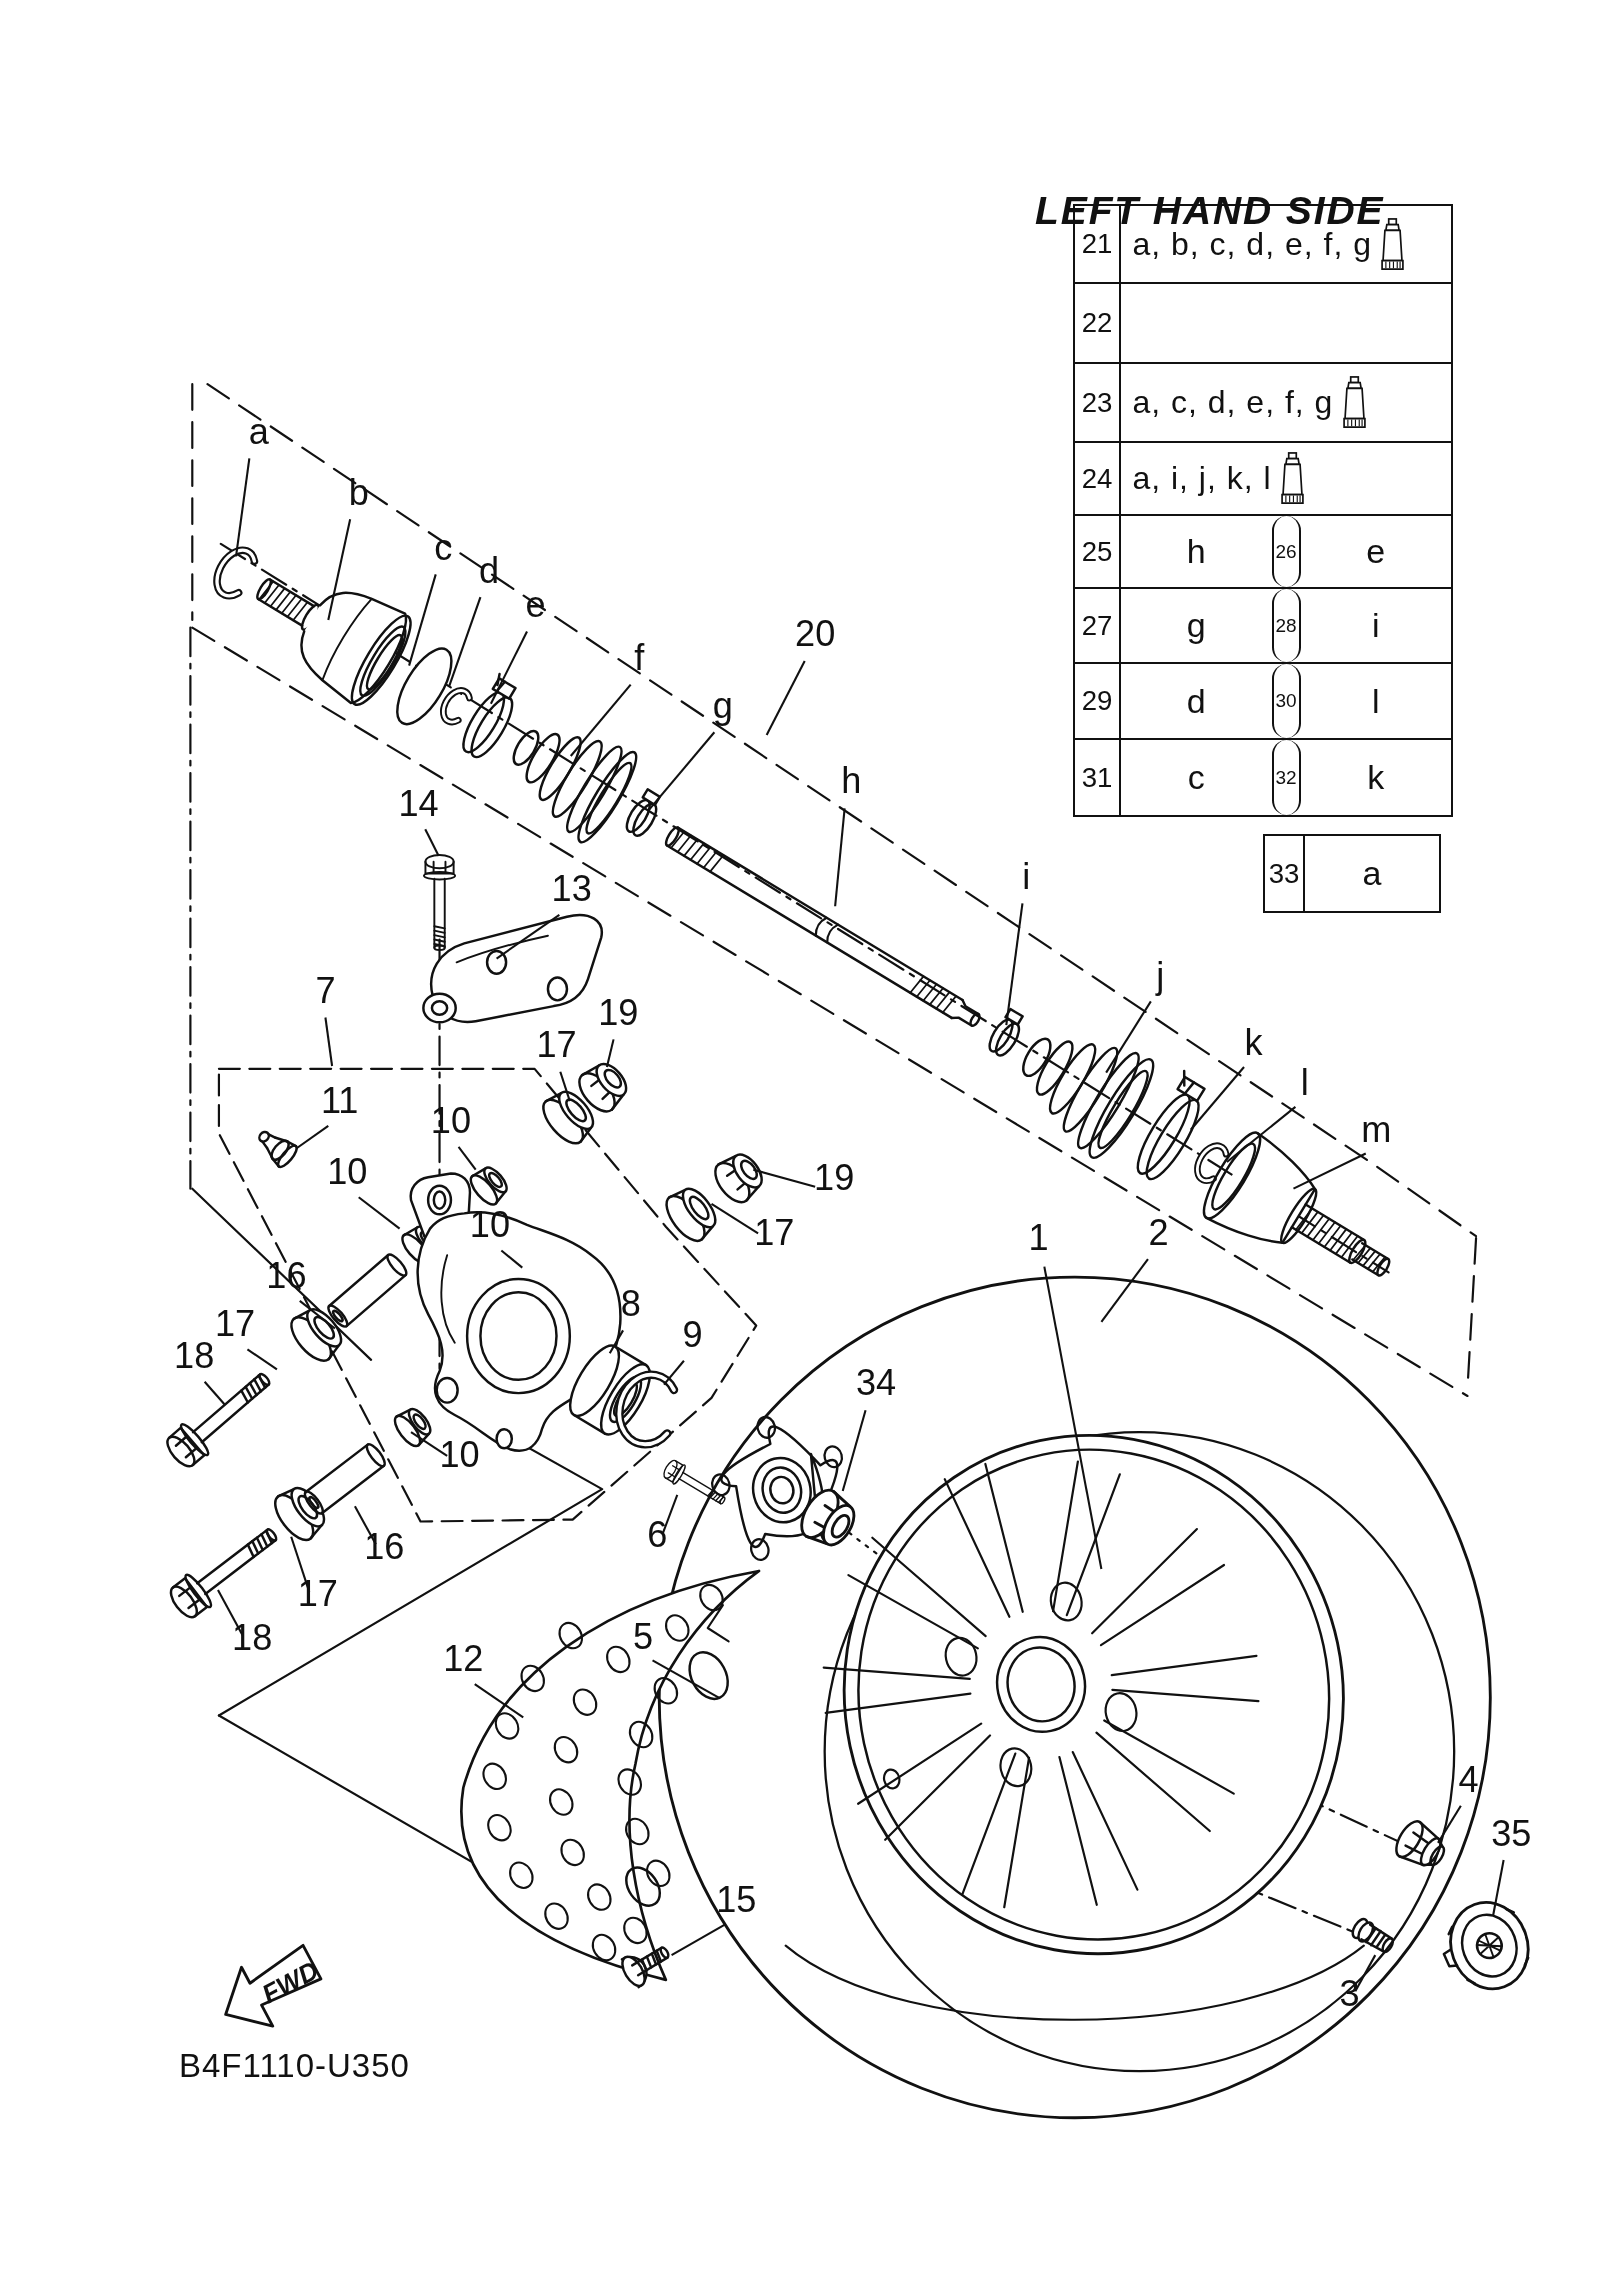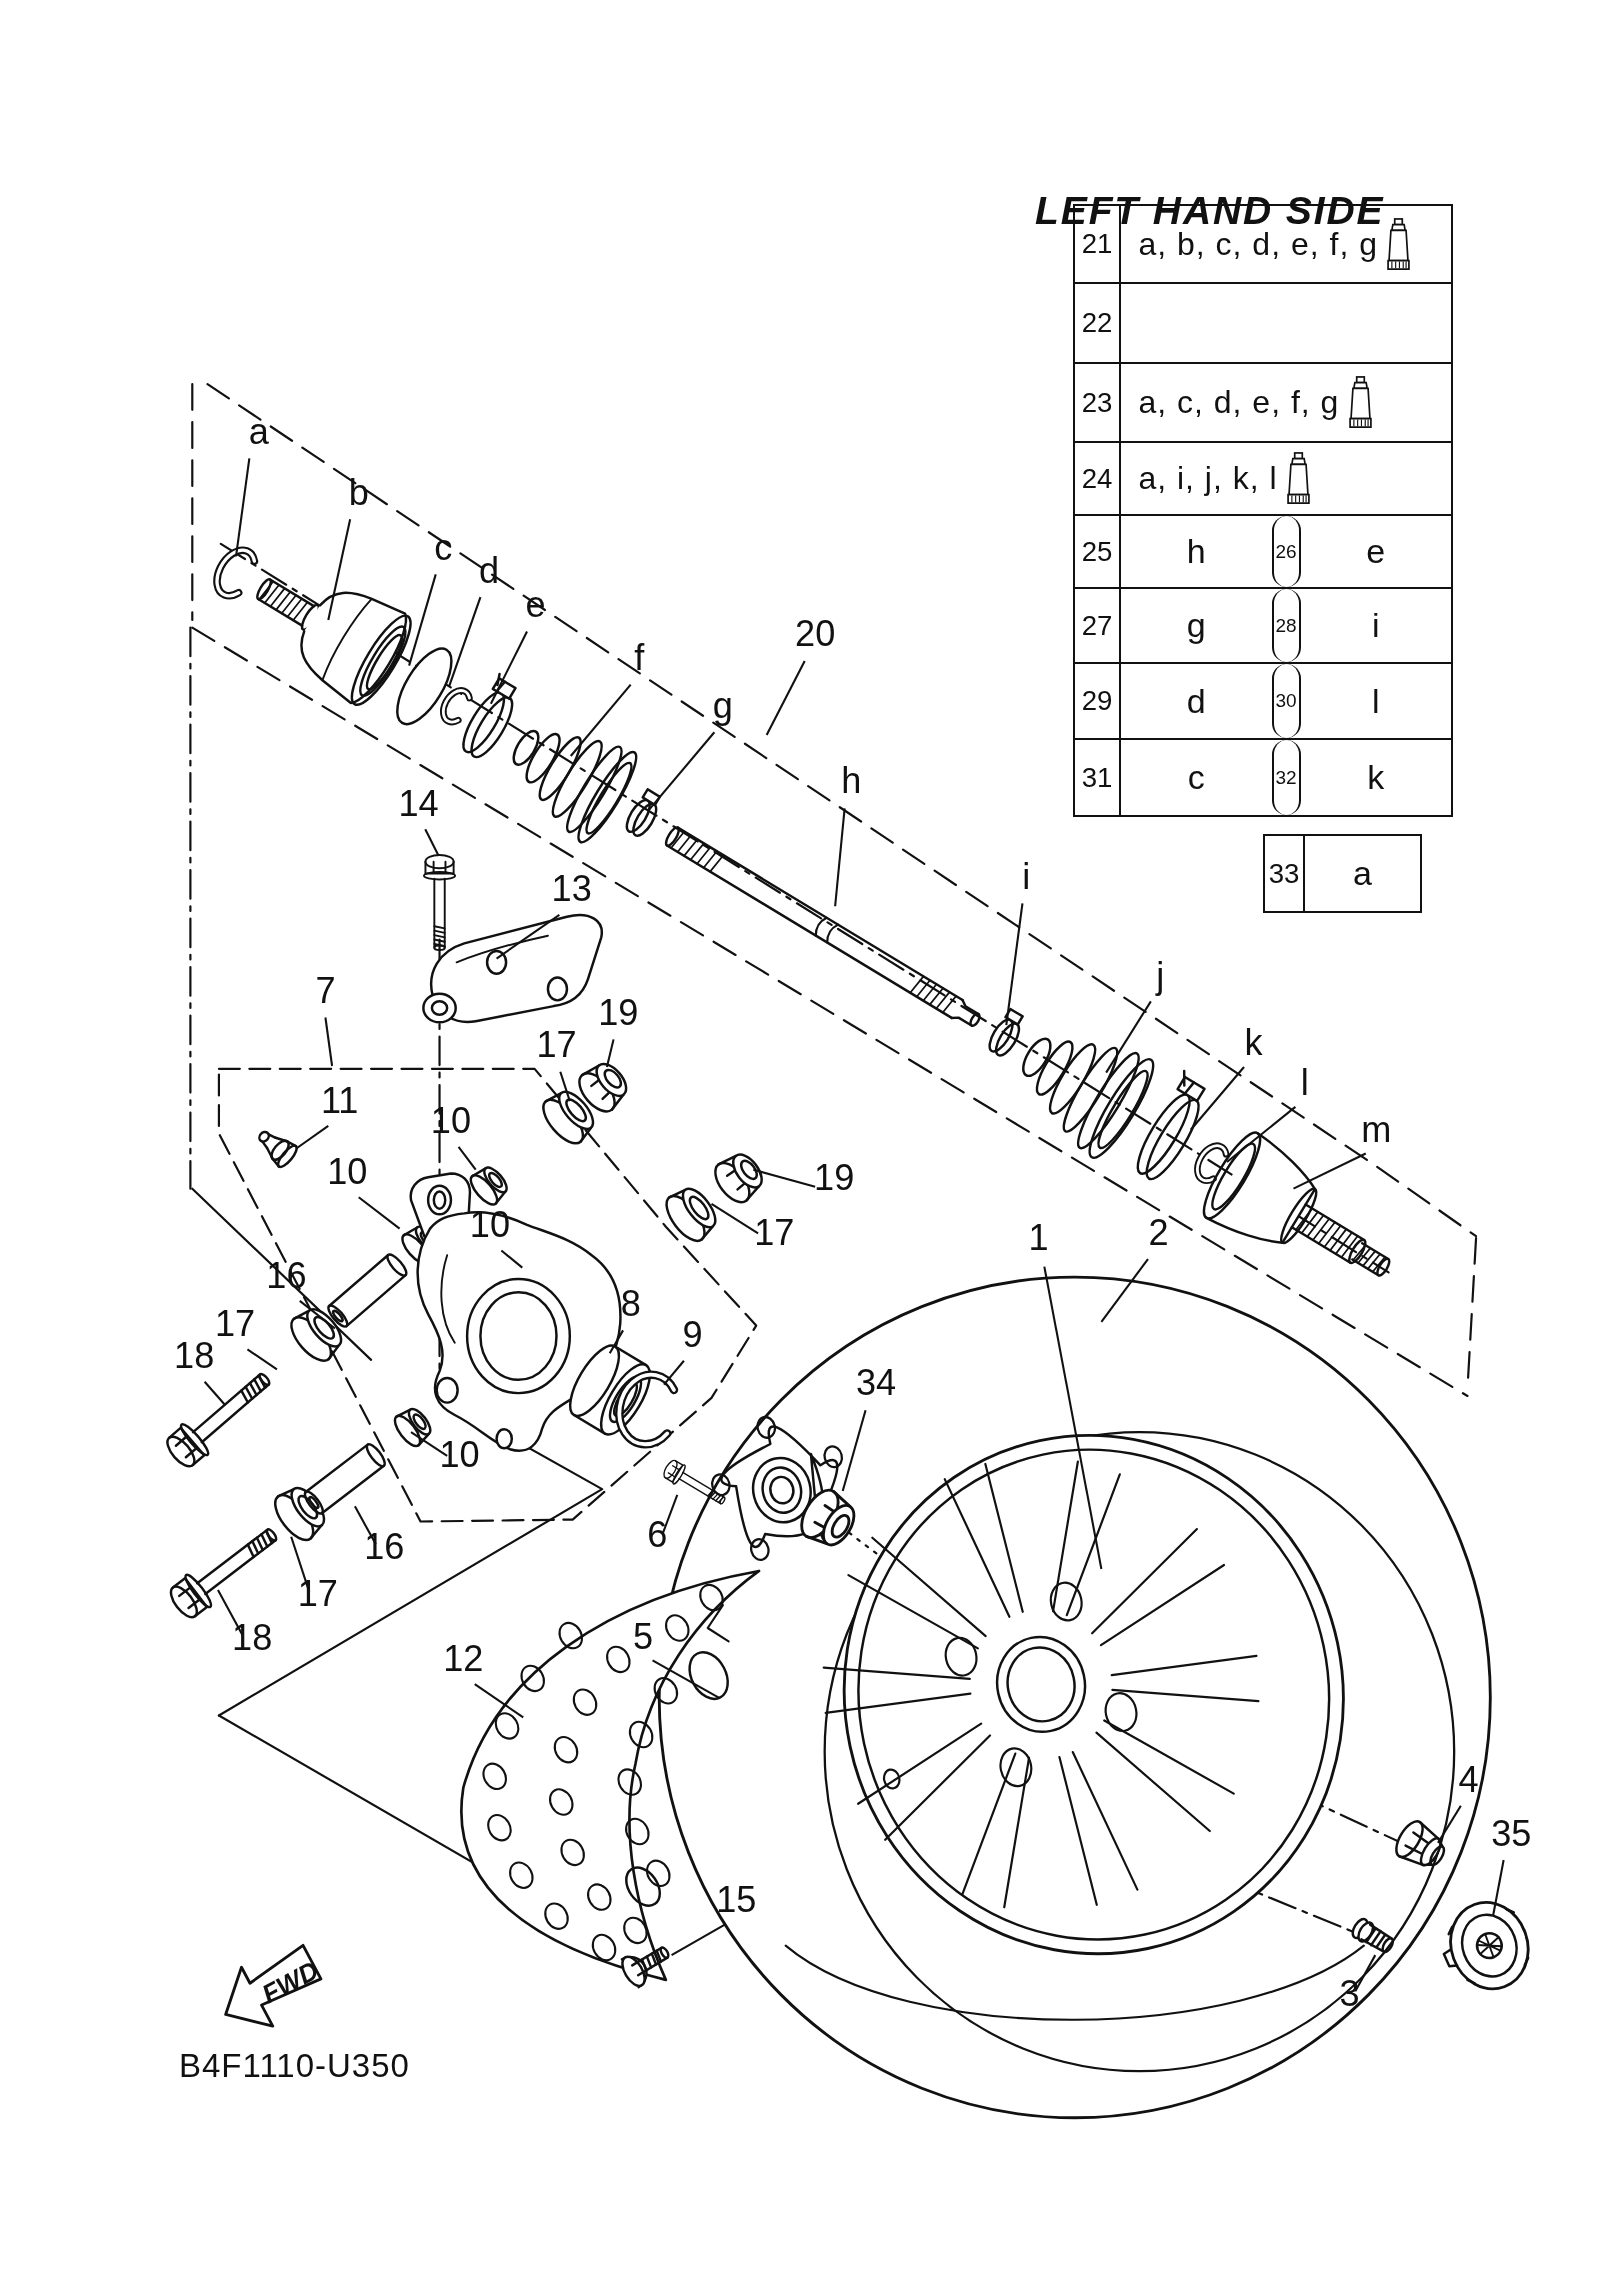--- a/index.html
+++ b/index.html
@@ -8,25 +8,25 @@
   #diagram-svg{position:absolute;left:0;top:0;}
   
   #title{position:absolute;left:1035px;top:142px;width:418px;font-size:39px;font-weight:bold;
          font-style:italic;letter-spacing:1.9px;white-space:nowrap;margin-top:47px;}
   
   #ref-table{position:absolute;left:1073px;top:204px;width:380px;border:2.9px solid #111;box-sizing:border-box;}
   .trow{display:flex;border-bottom:2.4px solid #111;box-sizing:border-box;}
   .trow:last-child{border-bottom:none;}
   .tnum{width:46px;border-right:2.4px solid #111;display:flex;align-items:center;justify-content:center;
         font-size:27.6px;box-sizing:border-box;flex:none;}
-  .tletters{flex:1;display:flex;align-items:center;gap:9.5px;padding-left:11.4px;font-size:32px;letter-spacing:1px;margin-left:6px;}
+  .tletters{flex:1;display:flex;align-items:center;gap:9.5px;padding-left:11.4px;font-size:32px;letter-spacing:1px;}
   .tval{flex:1;display:flex;align-items:center;justify-content:center;font-size:34px;}
   .tnum2{width:29px;border-left:2.4px solid #111;border-right:2.4px solid #111;display:flex;align-items:center;
          justify-content:center;font-size:19px;box-sizing:border-box;flex:none;border-radius:20px;}
-  #row33{position:absolute;left:1263px;top:834px;width:159px;height:79px;border:2.9px solid #111;
+  #row33{position:absolute;left:1263px;top:834px;width:178px;height:79px;border:2.9px solid #111;
          display:flex;box-sizing:border-box;background:#fff;}
   #row33 .tnum{width:40px;}
   .tube{flex:none;}
   
   #code{position:absolute;left:179px;top:2047px;font-size:33px;letter-spacing:1px;}
 </style>
 </head>
 <body>
 <div id="page">
 

